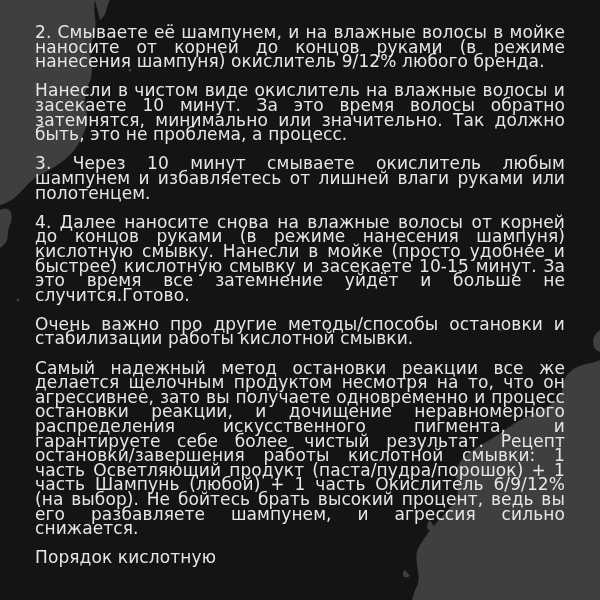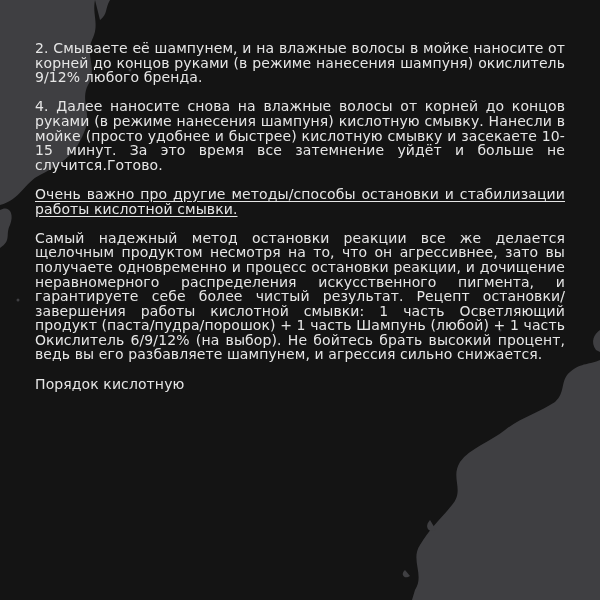--- a/index.html
+++ b/index.html
@@ -6,26 +6,25 @@
   body {
     width: 600px; height: 600px; overflow: hidden;
     background: #141414;
     position: relative;
     font-family: "DejaVu Sans", sans-serif;
   }
   .bg { position: absolute; inset: 0; width: 600px; height: 600px; z-index: 0; }
   .content {
     position: absolute; left: 35px; top: 25px; width: 530px;
     z-index: 1; color: #e6e6e6;
-    font-size: 14px; line-height: 14.6px;
+    font-size: 17px; line-height: 14.6px;
     letter-spacing: 0.1px;
-    margin-top: 16px;
   }
   .content p { margin: 0 0 14.6px 0; text-align: justify; }
-  .content p.underline { text-decoration: underline; text-underline-offset: 2px; }
+  .content p.underline { text-underline-offset: 2px; }
 </style>
 </head>
 <body>
 
 <svg class="bg" viewBox="0 0 600 600" xmlns="http://www.w3.org/2000/svg">
 
   <path fill="#3f3f42" d="M0,0 L95,0 C92,15 100,25 92,40 C85,55 98,70 88,85 C80,100 92,115 85,130 C78,148 70,160 40,175 C25,182 20,200 0,205 Z"></path>
   <path fill="#3f3f42" d="M0,210 C8,205 15,212 10,225 C5,235 12,240 0,248 Z"></path>
   <path fill="#3f3f42" d="M95,0 L110,0 C105,8 108,14 100,20 Z"></path>
 
@@ -34,17 +33,19 @@
   <path fill="#3f3f42" d="M430,520 C424,526 428,534 436,530 Z"></path>
   <path fill="#3f3f42" d="M405,570 C400,574 404,580 410,576 Z"></path>
 
   <circle cx="130" cy="70" r="1.5" fill="#3f3f42"></circle>
   <circle cx="500" cy="330" r="1.5" fill="#3f3f42"></circle>
   <circle cx="18" cy="300" r="1.5" fill="#3f3f42"></circle>
 </svg>
 
 <div class="content">
   <p>2. Смываете её шампунем, и на влажные волосы в мойке наносите от корней до концов руками (в режиме нанесения шампуня) окислитель 9/12% любого бренда.</p>
+  <p>Нанесли в чистом виде окислитель на влажные волосы и засекаете 10 минут. За это время волосы обратно затемнятся, минимально или значительно. Так должно быть, это не проблема, а процесс.</p>
+  <p>3. Через 10 минут смываете окислитель любым шампунем и избавляетесь от лишней влаги руками или полотенцем.</p>
   <p>4. Далее наносите снова на влажные волосы от корней до концов руками (в режиме нанесения шампуня) кислотную смывку. Нанесли в мойке (просто удобнее и быстрее) кислотную смывку и засекаете 10-15 минут. За это время все затемнение уйдёт и больше не случится.Готово.</p>
   <p class="underline">Очень важно про другие методы/способы остановки и стабилизации работы кислотной смывки.</p>
   <p>Самый надежный метод остановки реакции все же делается щелочным продуктом несмотря на то, что он агрессивнее, зато вы получаете одновременно и процесс остановки реакции, и дочищение неравномерного распределения искусственного пигмента, и гарантируете себе более чистый результат. Рецепт остановки/завершения работы кислотной смывки:  1 часть Осветляющий продукт (паста/пудра/порошок) + 1 часть Шампунь (любой) + 1 часть Окислитель 6/9/12% (на выбор). Не бойтесь брать высокий процент, ведь вы его разбавляете шампунем, и агрессия сильно снижается.</p>
   <p>Порядок кислотную</p>
 </div>
 
 </body></html>

